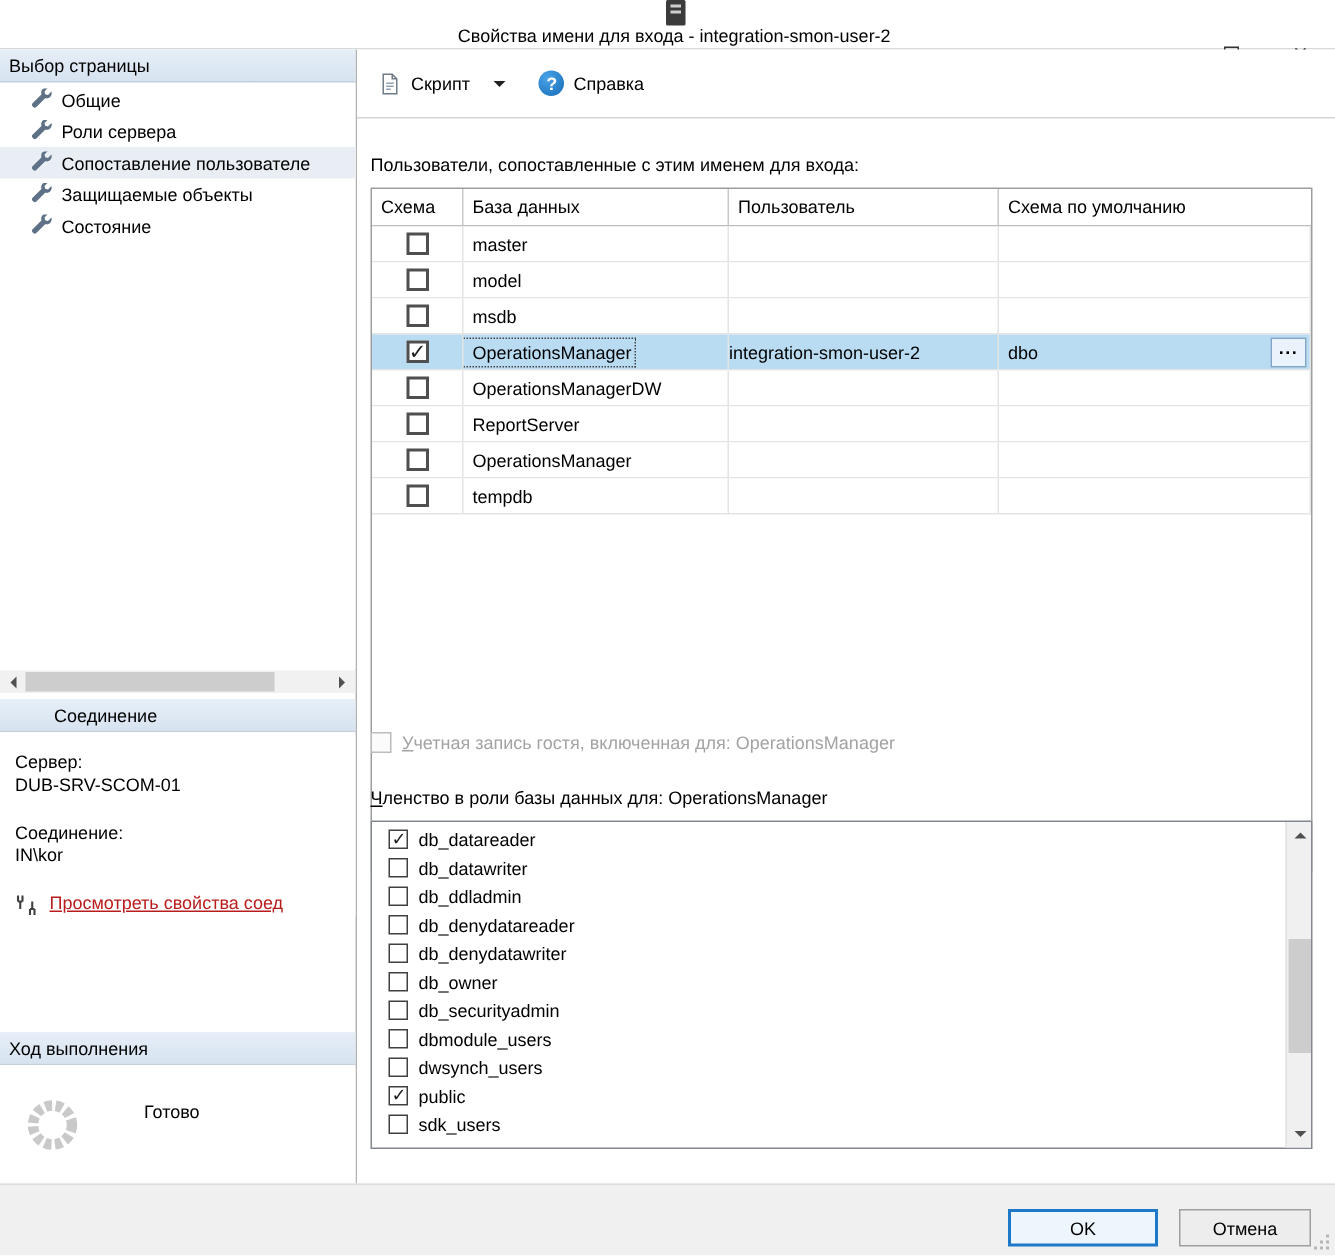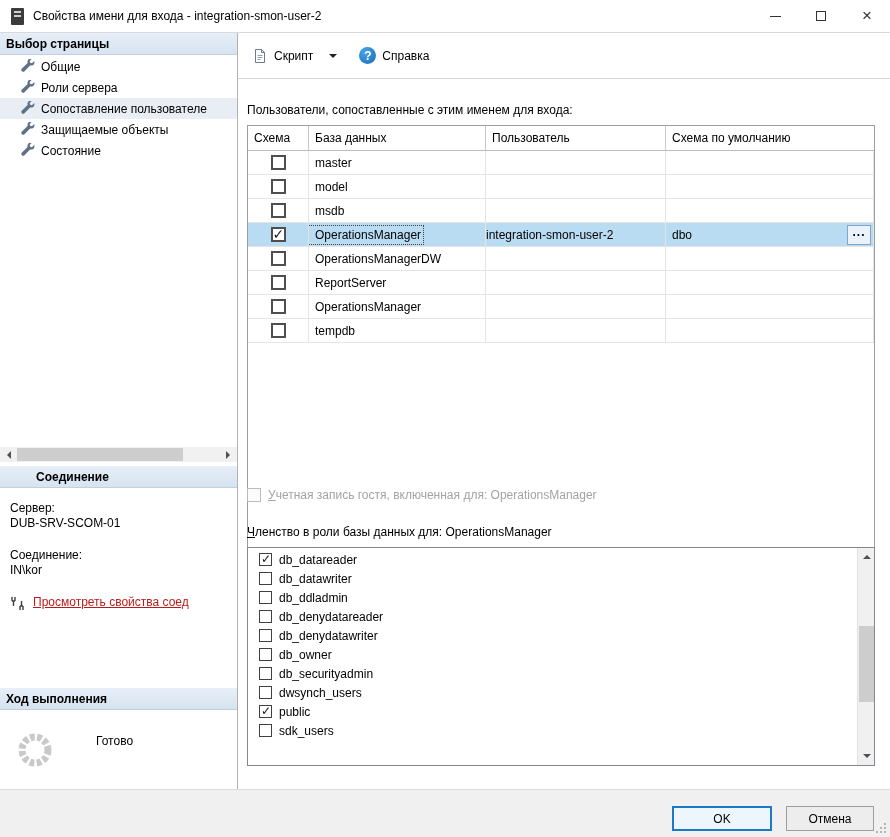--- a/index.html
+++ b/index.html
@@ -1,33 +1,33 @@
 <!DOCTYPE html>
 <html><head>
 <meta charset="utf-8">
 <style>
   *{margin:0;padding:0;box-sizing:border-box;}
   html,body{width:890px;height:837px;}
   body{font-family:"Liberation Sans",sans-serif;font-size:12px;color:#000;background:#fff;position:relative;overflow:hidden;}
 
   
-  .titlebar{position:absolute;left:0;top:0;width:890px;height:33px;background:#fff;border-bottom:1px solid #d9d9d9;display:flex;align-items:center;}
+  .titlebar{position:absolute;left:0;top:0;width:890px;height:33px;background:#fff;border-bottom:1px solid #d9d9d9;display:flex;align-items:center;flex-direction:column;}
   .app-icon{width:13px;height:17px;background:#3b3b3b;margin-left:11px;border-radius:1px;position:relative;flex:0 0 auto;}
   .app-icon::before,.app-icon::after{content:"";position:absolute;left:3px;right:3px;height:2px;background:#cfcfcf;top:3px;}
   .app-icon::after{top:7px;}
   .title-text{margin-left:9px;white-space:nowrap;}
   .win-controls{margin-left:auto;display:flex;height:100%;}
   .win-btn{width:46px;height:100%;display:flex;align-items:center;justify-content:center;}
   .glyph-min{width:11px;border-top:1px solid #333;}
   .glyph-max{width:10px;height:10px;border:1px solid #333;}
   .glyph-close{font-size:17px;color:#333;line-height:10px;}
 
   
   .sidebar{position:absolute;left:0;top:33px;width:238px;height:756px;background:#fff;border-right:1px solid #b2b2b2;}
-  .sect-header{position:absolute;left:0;width:237px;height:22px;background:linear-gradient(#e7eff8,#d6e3f0);border-bottom:1px solid #c2cfdd;font-weight:bold;padding:4px 0 0 6px;white-space:nowrap;overflow:hidden;}
+  .sect-header{position:absolute;left:0;width:237px;height:22px;background:linear-gradient(#e7eff8,#d6e3f0);border-bottom:1px solid #c2cfdd;font-weight:normal;padding:4px 0 0 6px;white-space:nowrap;overflow:hidden;}
   .pages-header{top:0;}
   .page-list{position:absolute;left:0;top:23px;width:237px;height:390px;background:#fff;overflow:hidden;}
   .nav-item{display:flex;align-items:center;height:21px;padding-left:20px;white-space:nowrap;overflow:hidden;cursor:default;}
   .nav-item.sel{background:#e9eef4;}
   .nav-item svg{flex:0 0 auto;margin-right:6px;}
   
   .h-scroll{position:absolute;left:0;top:414px;width:237px;height:15px;background:#f1f1f1;display:flex;align-items:center;}
   .h-arrow{width:16px;height:15px;display:flex;align-items:center;justify-content:center;}
   .arr-l{width:0;height:0;border:4px solid transparent;border-right-color:#505050;margin-right:2px;}
   .arr-r{width:0;height:0;border:4px solid transparent;border-left-color:#505050;margin-left:2px;}
@@ -368,20 +368,24 @@
         <div class="role-row">
     <span class="cb-sm"></span>
     <span>db_owner</span>
   </div>
         <div class="role-row">
     <span class="cb-sm"></span>
     <span>db_securityadmin</span>
   </div>
         <div class="role-row">
     <span class="cb-sm"></span>
+    <span>dbmodule_users</span>
+  </div>
+        <div class="role-row">
+    <span class="cb-sm"></span>
     <span>dwsynch_users</span>
   </div>
         <div class="role-row">
     <span class="cb-sm checked"></span>
     <span>public</span>
   </div>
         <div class="role-row">
     <span class="cb-sm"></span>
     <span>sdk_users</span>
   </div>

